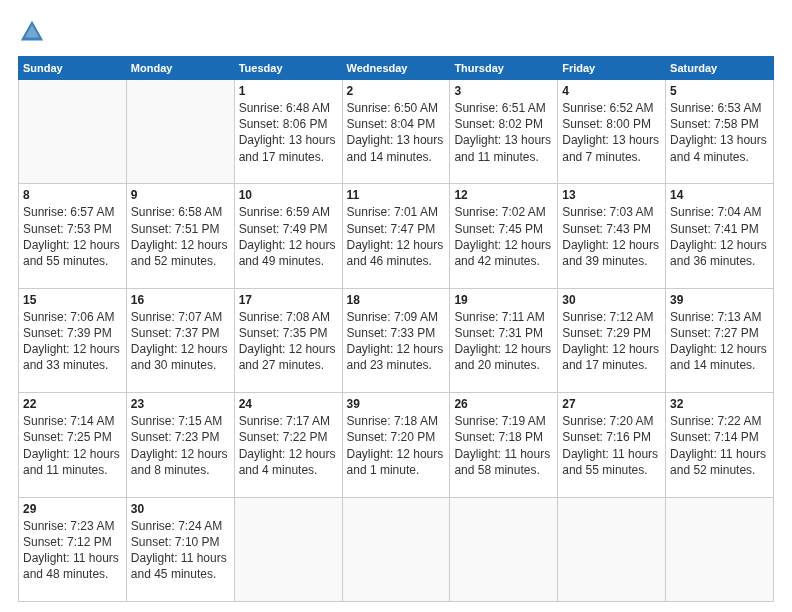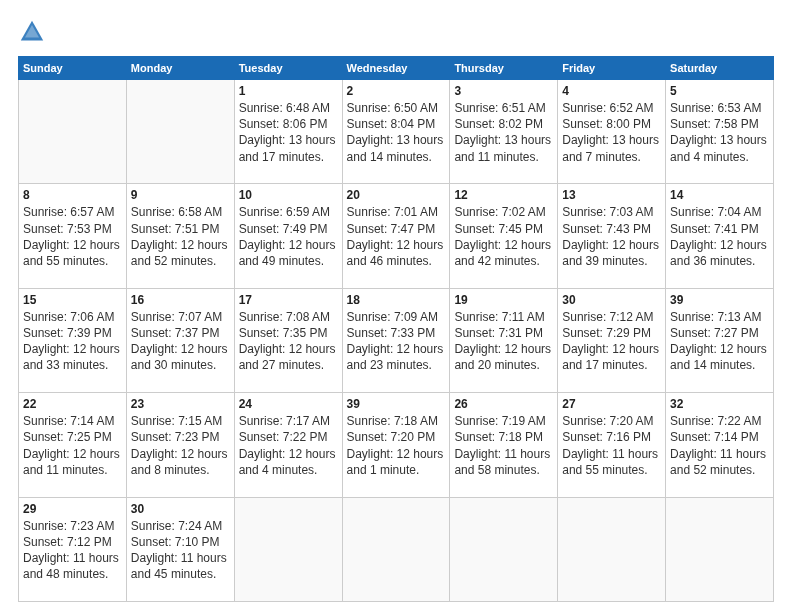--- a/index.html
+++ b/index.html
@@ -166,21 +166,21 @@
           </td>
           <td>
             <span class="day-num">9</span>
             <div class="day-info">Sunrise: 6:58 AM<br>Sunset: 7:51 PM<br>Daylight: 12 hours and 52 minutes.</div>
           </td>
           <td>
             <span class="day-num">10</span>
             <div class="day-info">Sunrise: 6:59 AM<br>Sunset: 7:49 PM<br>Daylight: 12 hours and 49 minutes.</div>
           </td>
           <td>
-            <span class="day-num">20</span>
+            <span class="day-num">11</span>
             <div class="day-info">Sunrise: 7:01 AM<br>Sunset: 7:47 PM<br>Daylight: 12 hours and 46 minutes.</div>
           </td>
           <td>
             <span class="day-num">12</span>
             <div class="day-info">Sunrise: 7:02 AM<br>Sunset: 7:45 PM<br>Daylight: 12 hours and 42 minutes.</div>
           </td>
           <td>
             <span class="day-num">13</span>
             <div class="day-info">Sunrise: 7:03 AM<br>Sunset: 7:43 PM<br>Daylight: 12 hours and 39 minutes.</div>
           </td>

